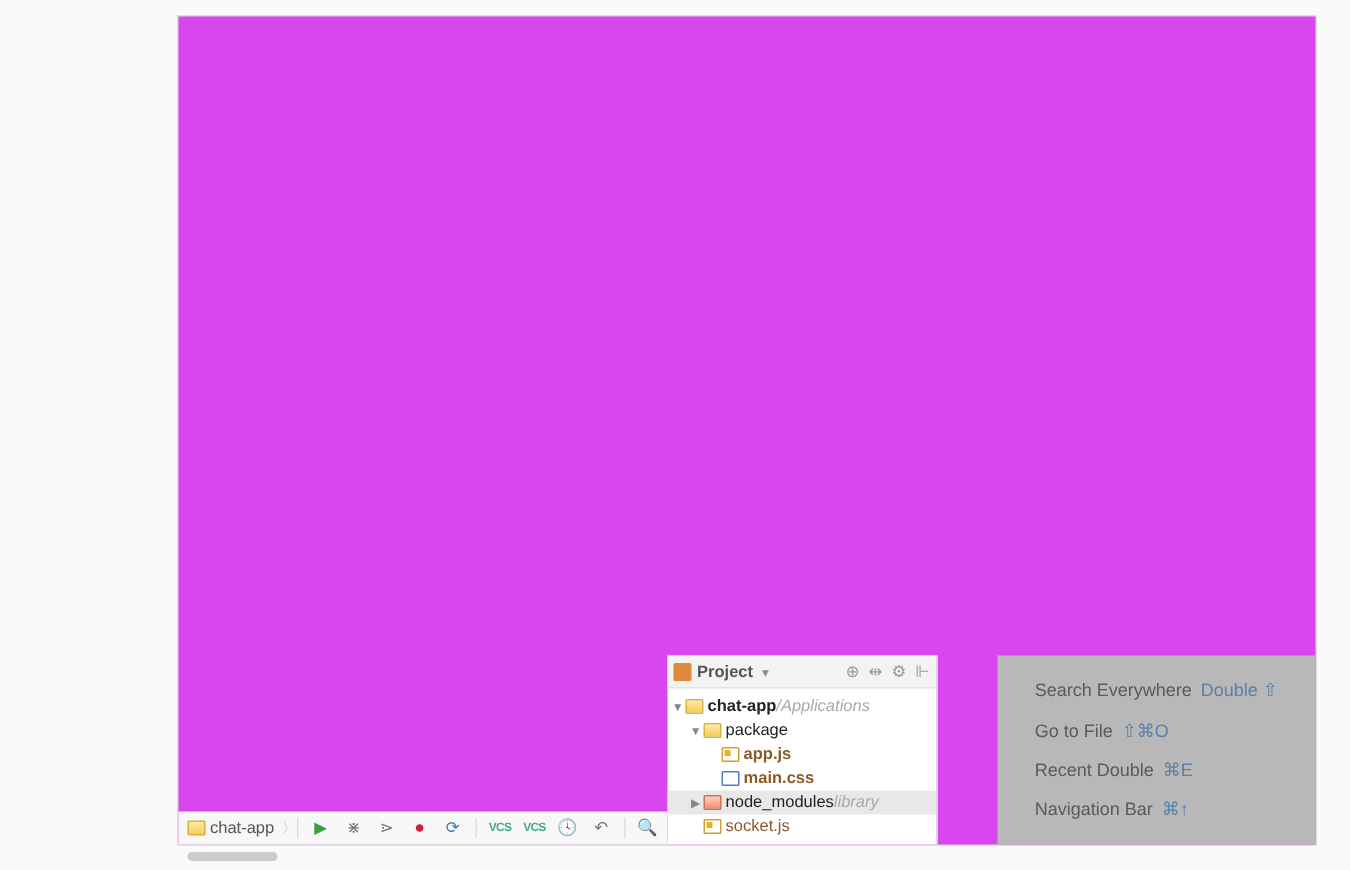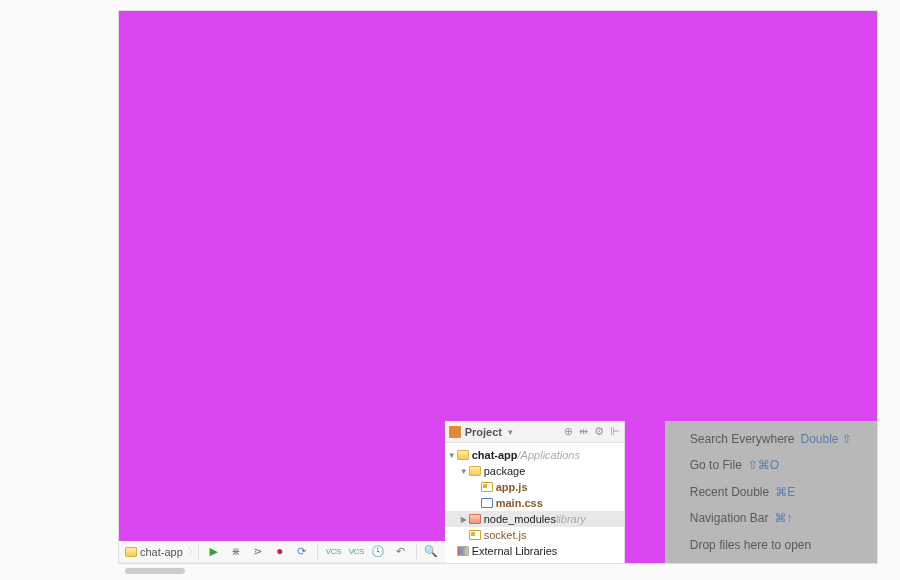--- a/index.html
+++ b/index.html
@@ -8,21 +8,21 @@
 .window { position: absolute; left: 118px; top: 10px; width: 760px; height: 554px; background: #d946ef; display: flex; flex-direction: row; border: 1px solid #ddd; align-items: flex-end; }
 
 .topbar { height: 22px; display: flex; align-items: center; font-size: 11px; color: #555; padding: 0 6px; border-bottom: 1px solid #eee; background: #f7f7f7; }
 .breadcrumb { display: flex; align-items: center; gap: 3px; }
 .bc-icon { width: 12px; height: 10px; background: linear-gradient(#ffe9a8,#f7cd56); border: 1px solid #d9b23d; border-radius: 1px; display: inline-block; }
 .bc-chevron { color: #bbb; font-size: 10px; margin-left: 2px; }
 .topbar-right { margin-left: auto; display: flex; align-items: center; gap: 8px; color: #888; }
 .tb-icon { width: 14px; height: 14px; display: flex; align-items: center; justify-content: center; font-size: 11px; color: #777; cursor: pointer; }
 .tb-icon.green { color: #3a9e3a; }
 .tb-icon.blue { color: #3a7fc4; }
-.vcs { font-size: 8px; font-weight: 400; color: #4a8; letter-spacing: -0.5px; }
+.vcs { font-size: 8px; font-weight: 700; color: #4a8; letter-spacing: -0.5px; }
 .tb-sep { width: 1px; height: 14px; background: #ddd; }
 
 .content { flex: 1; display: flex; min-height: 0; gap: 40px; }
 
 .sidebar { width: 180px; background: #fff; border-right: 1px solid #ddd; display: flex; flex-direction: column; font-size: 11px; }
 .sb-header { height: 22px; background: #f3f3f3; border-bottom: 1px solid #e3e3e3; display: flex; align-items: center; padding: 0 4px; gap: 4px; color: #555; }
 .sb-title-icon { width: 12px; height: 12px; background: #e08a3a; border-radius: 1px; display: inline-block; }
 .sb-title { font-weight: 600; font-size: 11px; }
 .sb-drop { color: #888; font-size: 9px; margin-left: 2px; }
 .sb-tools { margin-left: auto; display: flex; gap: 6px; color: #999; font-size: 11px; }
@@ -124,25 +124,20 @@
           <span class="arrow collapsed"></span>
           <span class="ticon folder-red"></span>
           <span class="tree-label">node_modules</span>
           <span class="tree-hint">library</span>
         </div>
         <div class="tree-row ind1">
           <span class="arrow none"></span>
           <span class="ticon js"></span>
           <span class="tree-label brown">socket.js</span>
         </div>
-        <div class="tree-row ind0">
-          <span class="arrow none"></span>
-          <span class="ticon lib"></span>
-          <span class="tree-label">External Libraries</span>
-        </div>
       </div>
     </div>
 
     <div class="editor">
       <div class="tips">
         <div class="row">
             <span>Search Everywhere</span>
             <span class="shortcut">Double ⇧</span>
           </div>
         <div class="row">
@@ -150,21 +145,18 @@
             <span class="shortcut">⇧⌘O</span>
           </div>
         <div class="row">
             <span>Recent Double</span>
             <span class="shortcut">⌘E</span>
           </div>
         <div class="row">
             <span>Navigation Bar</span>
             <span class="shortcut">⌘↑</span>
           </div>
-        <div class="row">
-            <span>Drop files here to open</span>
-          </div>
       </div>
     </div>
   </div>
 </div>
 
 <div class="bottom-scroll"></div>
 
 </body></html>

